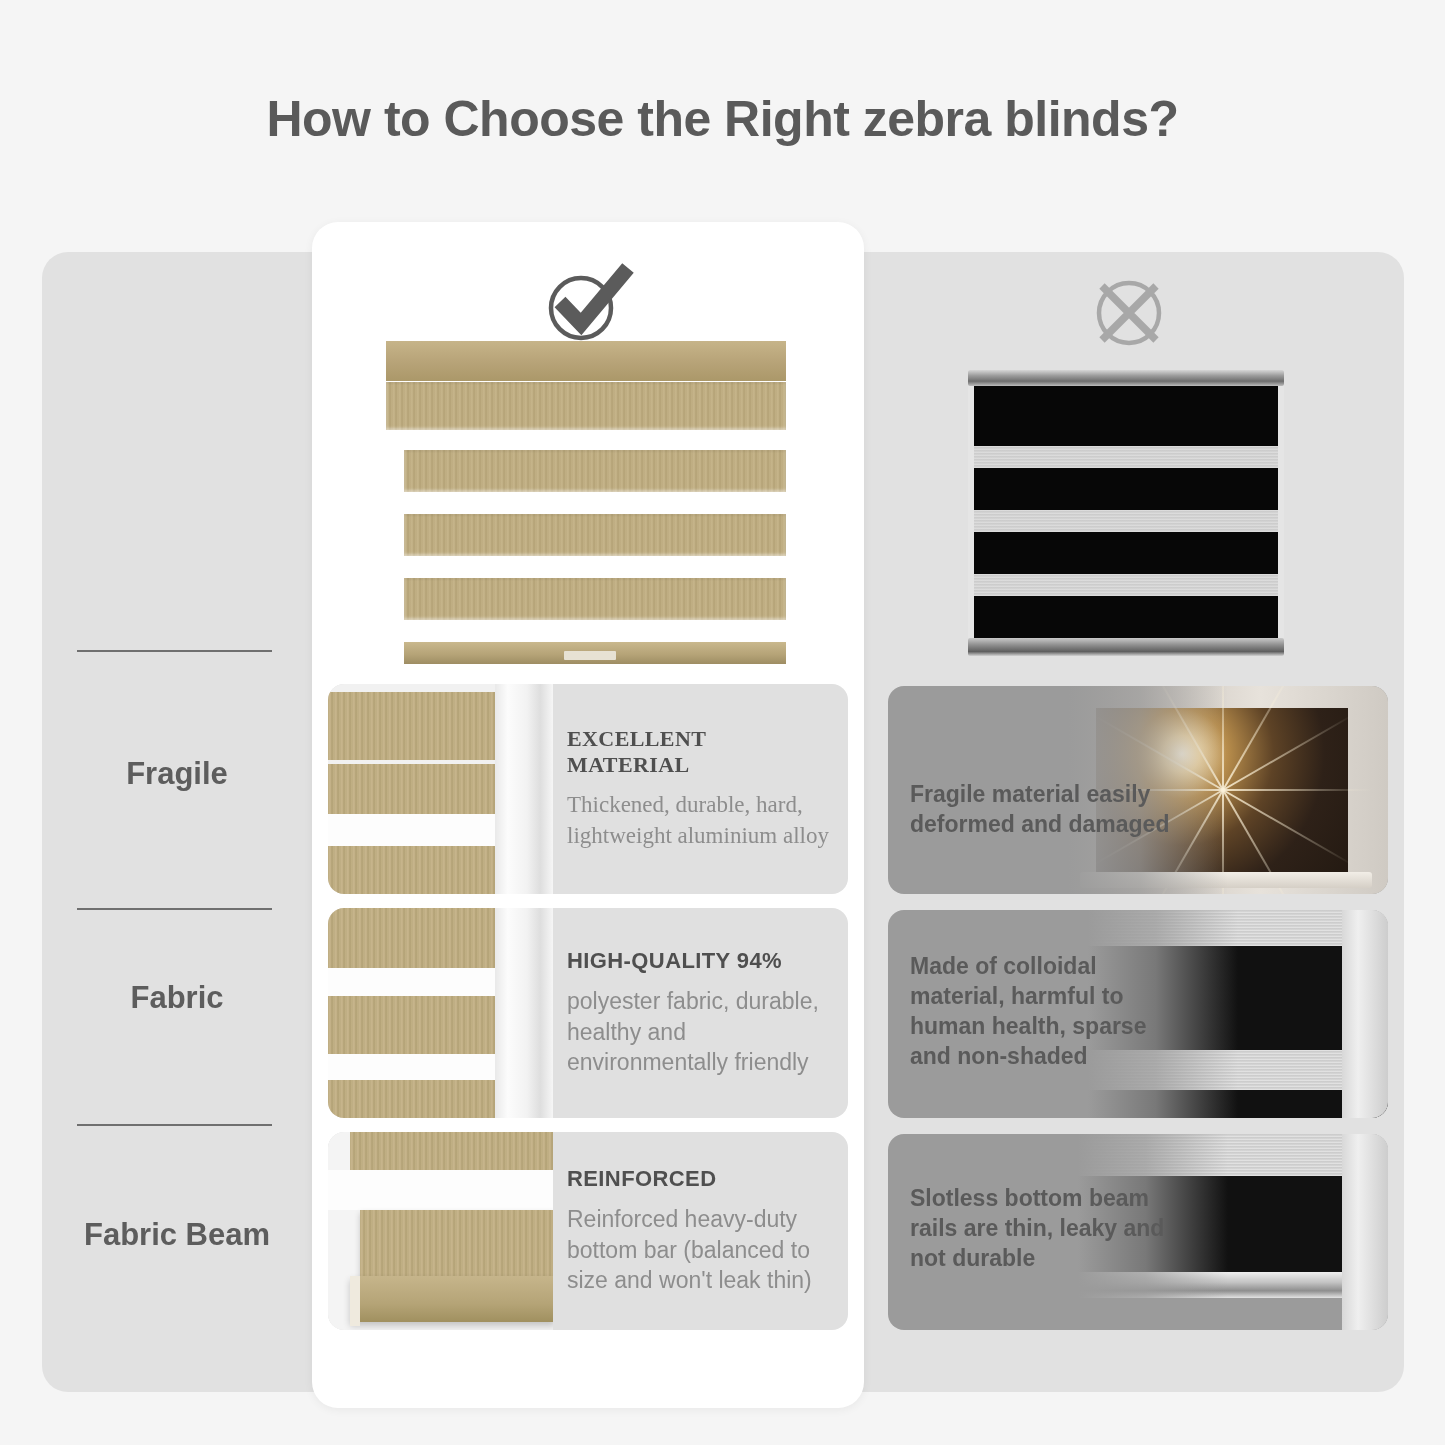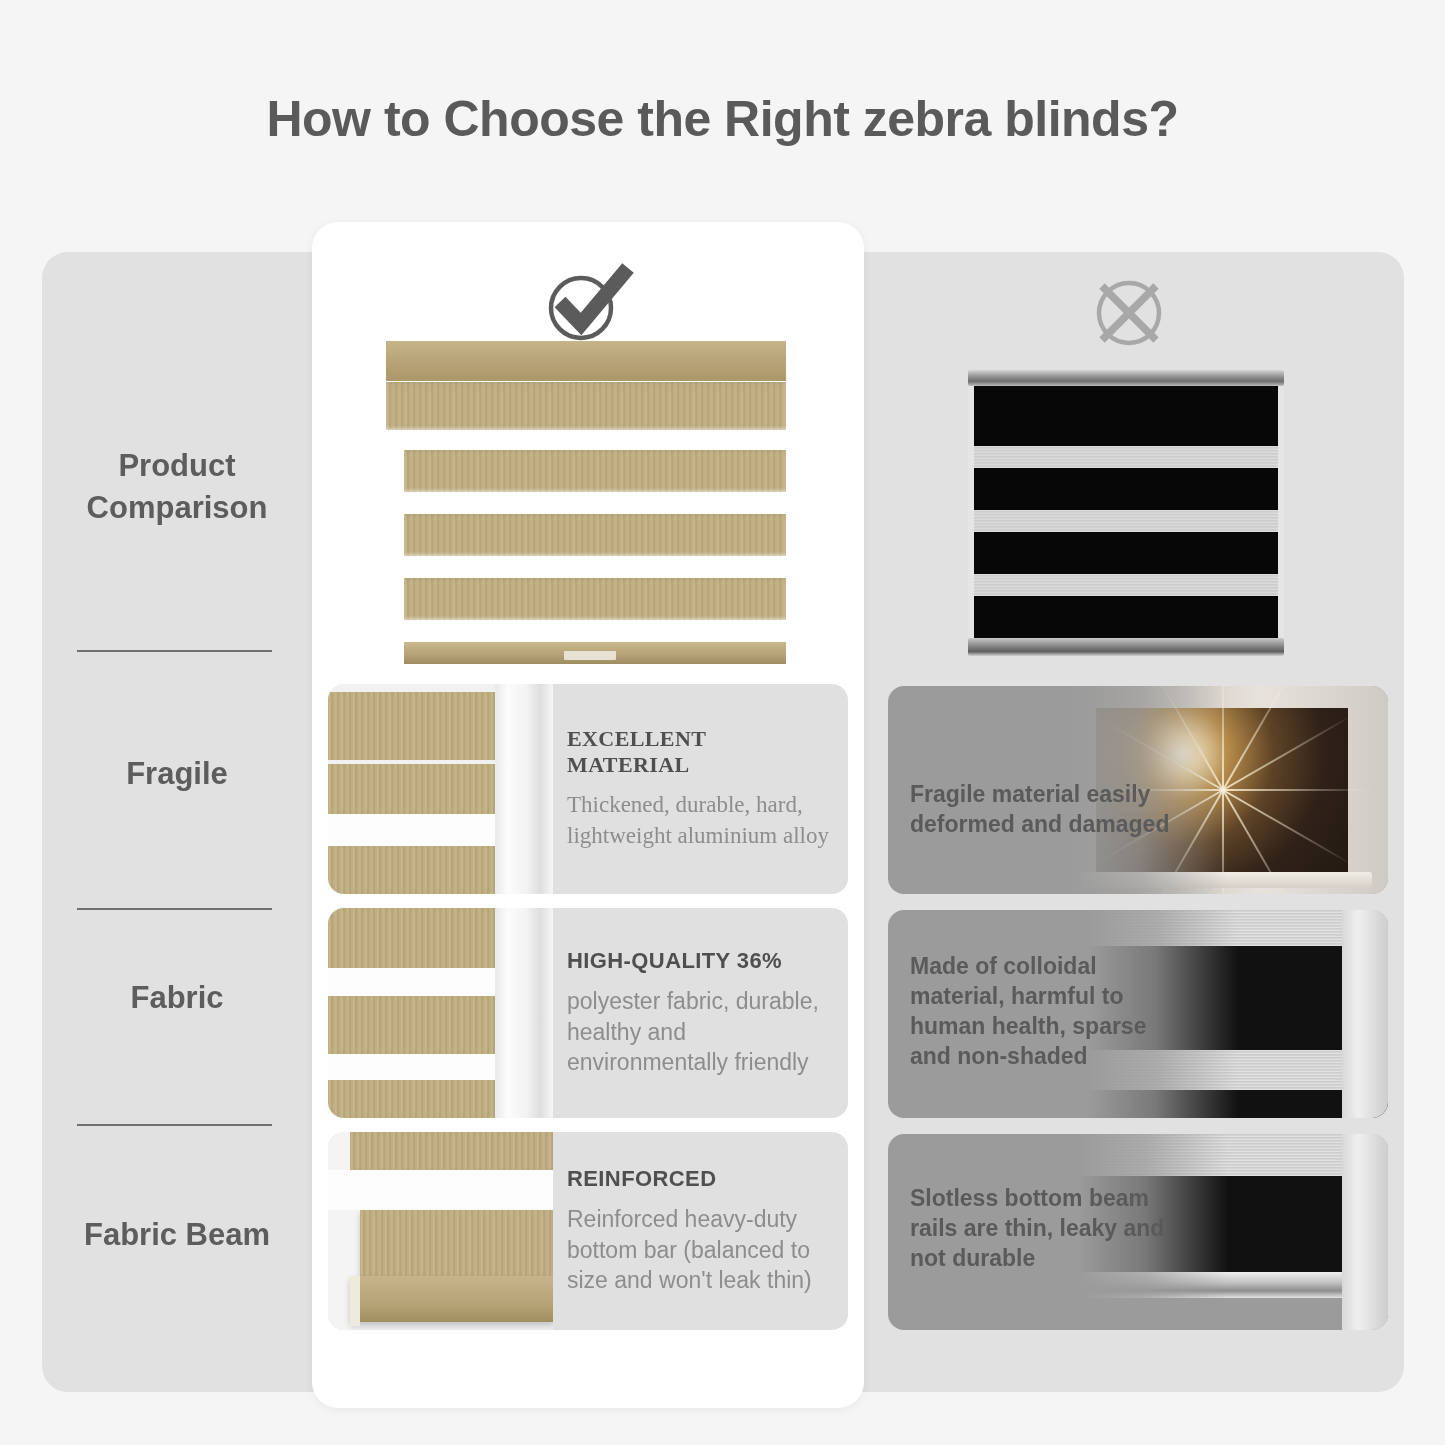--- a/index.html
+++ b/index.html
@@ -257,21 +257,20 @@
 </head>
 <body>
 
 <div id="page">
 
   <div id="title">How to Choose the Right zebra blinds?</div>
 
   <div id="gray-panel"></div>
 
   <div id="label-col">
-    <div class="label-row" style="top:170px;height:130px;">Product Comparison</div>
     <div class="row-divider" style="top:398px;"></div>
 
     <div class="label-row" style="top:490px;height:64px;">Fragile</div>
     <div class="row-divider" style="top:656px;"></div>
 
     <div class="label-row" style="top:714px;height:64px;">Fabric</div>
     <div class="row-divider" style="top:872px;"></div>
 
     <div class="label-row" style="top:930px;height:106px;">Fabric Beam</div>
   </div>
@@ -333,21 +332,21 @@
     <div class="feat-photo">
       <div class="photo-bg"></div>
       <div class="pb-band" style="top:0px;height:60px;"></div>
       <div class="pb-white" style="top:60px;height:28px;"></div>
       <div class="pb-band" style="top:88px;height:58px;"></div>
       <div class="pb-white" style="top:146px;height:26px;"></div>
       <div class="pb-band" style="top:172px;height:38px;"></div>
       <div class="photo-frame-right"></div>
     </div>
     <div class="feat-text">
-      <div class="feat-title">HIGH-QUALITY 36%</div>
+      <div class="feat-title">HIGH-QUALITY 94%</div>
       <div class="feat-desc">polyester fabric, durable, healthy and environmentally friendly</div>
     </div>
   </div>
 
   <div class="feat-card" style="top:1132px; height:198px;">
     <div class="feat-photo">
       <div class="photo-bg" style="background:#f4f4f4;"></div>
       <div class="pb-band" style="left:22px; top:0px; height:38px; width:205px;"></div>
       <div class="pb-white" style="left:0; top:38px; height:40px; width:225px;"></div>
       <div class="pb-band" style="left:32px; top:78px; height:70px; width:195px;

